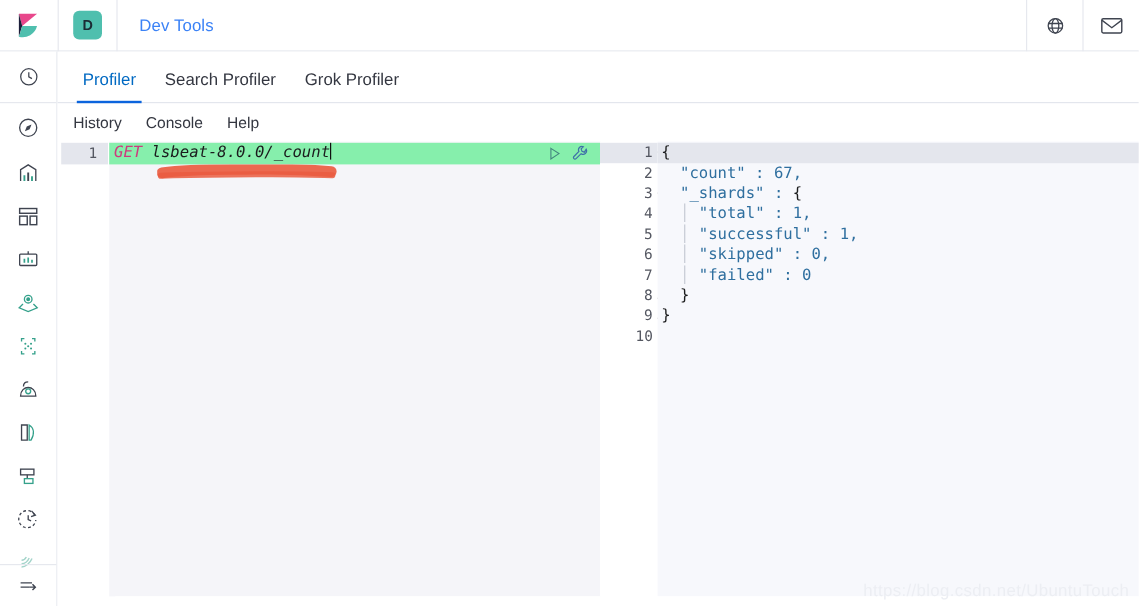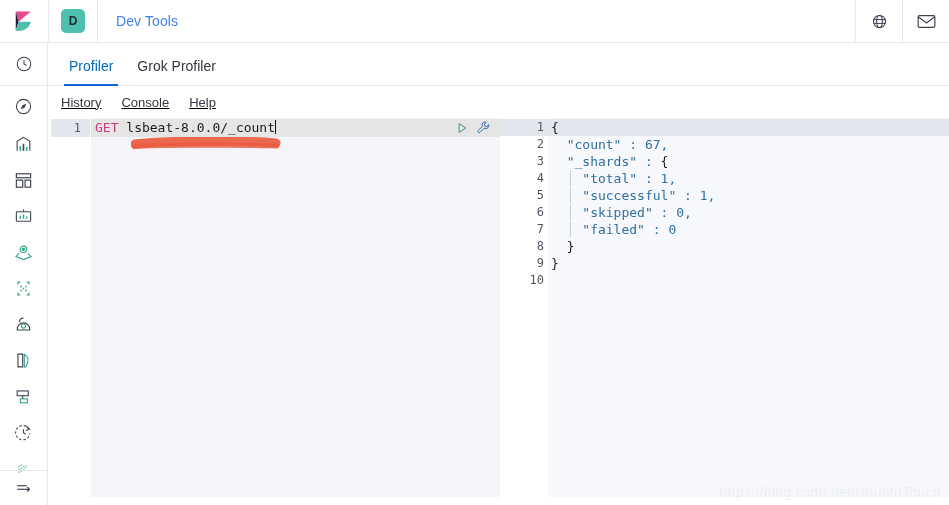--- a/index.html
+++ b/index.html
@@ -66,21 +66,20 @@
   .tab.active { color: #0069c2; }
   .tab.active:after {
     content: ""; position: absolute; left: 7px; right: 7px; bottom: -1px;
     height: 2px; background: #0b64dd;
   }
 
   
   .submenu {
     height: 32px; display: flex; align-items: center; padding-left: 13px; gap: 20px;
     background: #ffffff;
-    text-decoration: underline;
   }
   .submenu-item { font-size: 13px; color: #343741; cursor: pointer; }
 
   
   .console-body {
     position: absolute; left: 0; top: 75px; right: 0; bottom: 0;
     background: #ffffff;
   }
 
   
@@ -99,21 +98,21 @@
   }
   .gutter-line.active { background: #e4e6ed; }
   .code-area {
     flex: 1; background: #f5f5f9; position: relative; padding-top: 1px;
   }
   .code-line {
     height: 18px; line-height: 18px; padding-left: 4px;
     font-family: "DejaVu Sans Mono", monospace; font-size: 13px; color: #111;
     white-space: pre;
   }
-  .code-line.active { background: #e5e5e5; }
+  .code-line.active { background: #86efac; font-style: italic; }
   .tok-method { color: #cc3b7e; }
   .tok-url { color: #1b1c1d; }
   .caret {
     display:inline-block; width: 1px; height: 14px; background: #111;
     vertical-align: -2px; margin-left: 0px;
   }
   .req-actions {
     position: absolute; right: 10px; top: 1px; height: 18px;
     display: flex; align-items: center; gap: 7px;
   }
@@ -326,20 +325,21 @@
           <path d="M13 13 H19 M16.5 10 L19.5 13 L16.5 16"></path>
         </svg>
       </div>
     </div>
   </div>
 
   <div class="main">
 
     <div class="tabbar">
       <div class="tab active">Profiler</div>
+      <div class="tab">Search Profiler</div>
       <div class="tab">Grok Profiler</div>
     </div>
 
     <div class="submenu">
       <div class="submenu-item">History</div>
       <div class="submenu-item">Console</div>
       <div class="submenu-item">Help</div>
     </div>
 
     <div class="console-body">

